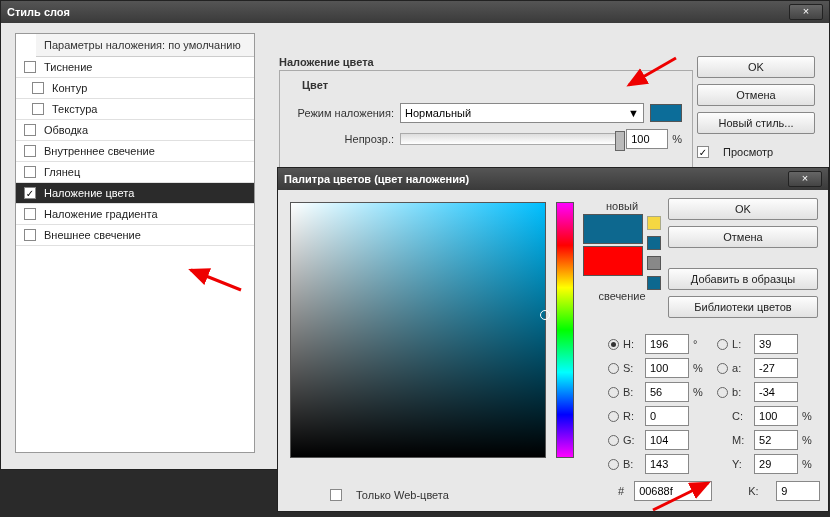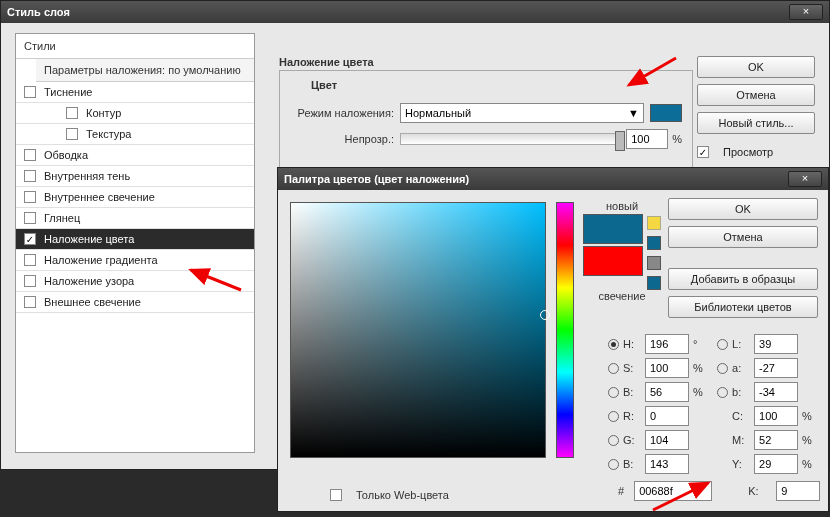--- a/index.html
+++ b/index.html
@@ -10,29 +10,29 @@
   .titlebar .title { flex: 1; font-weight: bold; }
   .closebtn { width: 34px; height: 16px; background: linear-gradient(#666,#444); border: 1px solid #222; border-radius: 2px; color: #fff; text-align: center; line-height: 12px; cursor: pointer; }
 
   
   .ls { left: 0; top: 0; width: 830px; height: 470px; }
   .ls-body { position: absolute; top: 22px; left: 0; right: 0; bottom: 0; }
   .styles-panel { position: absolute; left: 14px; top: 10px; width: 240px; height: 420px; background: #fff; border: 1px solid #999; }
   .styles-title { padding: 6px 8px; border-bottom: 1px solid #ccc; color: #333; }
   .subhdr { padding: 5px 8px; border-bottom: 1px solid #ccc; color: #333; background: #f4f4f4; margin-left: 20px; }
   .style-row { display: flex; align-items: center; padding: 4px 8px; border-bottom: 1px solid #e0e0e0; color: #222; }
-  .style-row.indent { padding-left: 50px; }
+  .style-row.indent { padding-left: 16px; }
   .style-row.active { background: #2b2b2b; color: #fff; }
   .cb { width: 12px; height: 12px; border: 1px solid #888; background: #fff; margin-right: 8px; display: inline-flex; align-items: center; justify-content: center; font-size: 10px; color: #000; }
   .cb.ck::after { content: "✓"; }
 
   .overlay-grp { position: absolute; left: 278px; top: 33px; width: 414px; }
   .grp-title { color: #333; font-weight: bold; margin-bottom: 2px; }
   .fieldset { border: 1px solid #aaa; background: #e8e8e8; padding: 8px 10px 12px 10px; }
-  .fieldset-title { margin: -14px 0 6px 17px; display: inline-block; background: #e8e8e8; padding: 0 4px; color: #333; font-weight: bold; }
+  .fieldset-title { margin: -14px 0 6px 8px; display: inline-block; background: #e8e8e8; padding: 0 4px; color: #333; font-weight: bold; }
   .row { display: flex; align-items: center; margin: 6px 0; }
   .lbl { width: 110px; text-align: right; padding-right: 6px; color: #333; }
   .combo { flex: 1; height: 20px; border: 1px solid #888; background: #fff; display: flex; align-items: center; padding: 0 4px; justify-content: space-between; }
   .swatch { width: 32px; height: 18px; border: 1px solid #555; background: #0c6d99; margin-left: 6px; }
   .slider { flex: 1; height: 12px; background: linear-gradient(#ddd,#fff); border: 1px solid #aaa; position: relative; margin-right: 6px; }
   .slider::after { content: ""; position: absolute; top: -3px; left: 100%; width: 8px; height: 18px; background: #bbb; border: 1px solid #666; transform: translateX(-4px); }
   .numbox { width: 42px; height: 20px; border: 1px solid #888; background: #fff; padding: 0 4px; }
   .pct { margin-left: 4px; color: #333; }
   .btn { height: 22px; border: 1px solid #888; background: linear-gradient(#fdfdfd,#e2e2e2); border-radius: 2px; padding: 0 10px; display: inline-flex; align-items: center; justify-content: center; color: #222; cursor: pointer; }
   .btn-row { display: flex; gap: 10px; justify-content: center; margin-top: 10px; }
@@ -81,61 +81,52 @@
 <body>
 
 <div class="dialog ls">
   <div class="titlebar">
     <div class="title">Стиль слоя</div>
     <div class="closebtn">×</div>
   </div>
   <div class="ls-body">
 
     <div class="styles-panel">
-      <div class="styles-title">Стили</div>
       <div class="subhdr">Параметры наложения: по умолчанию</div>
       <div class="style-row">
           <span class="cb"></span>
           <span>Тиснение</span>
         </div>
       <div class="style-row indent">
           <span class="cb"></span>
           <span>Контур</span>
         </div>
       <div class="style-row indent">
           <span class="cb"></span>
           <span>Текстура</span>
         </div>
       <div class="style-row">
           <span class="cb"></span>
           <span>Обводка</span>
-        </div>
-      <div class="style-row">
-          <span class="cb"></span>
-          <span>Внутренняя тень</span>
         </div>
       <div class="style-row">
           <span class="cb"></span>
           <span>Внутреннее свечение</span>
         </div>
       <div class="style-row">
           <span class="cb"></span>
           <span>Глянец</span>
         </div>
       <div class="style-row active">
           <span class="cb ck"></span>
           <span>Наложение цвета</span>
         </div>
       <div class="style-row">
           <span class="cb"></span>
           <span>Наложение градиента</span>
-        </div>
-      <div class="style-row">
-          <span class="cb"></span>
-          <span>Наложение узора</span>
         </div>
       <div class="style-row">
           <span class="cb"></span>
           <span>Внешнее свечение</span>
         </div>
     </div>
 
     <div class="overlay-grp">
       <div class="grp-title">Наложение цвета</div>
       <div class="fieldset">

